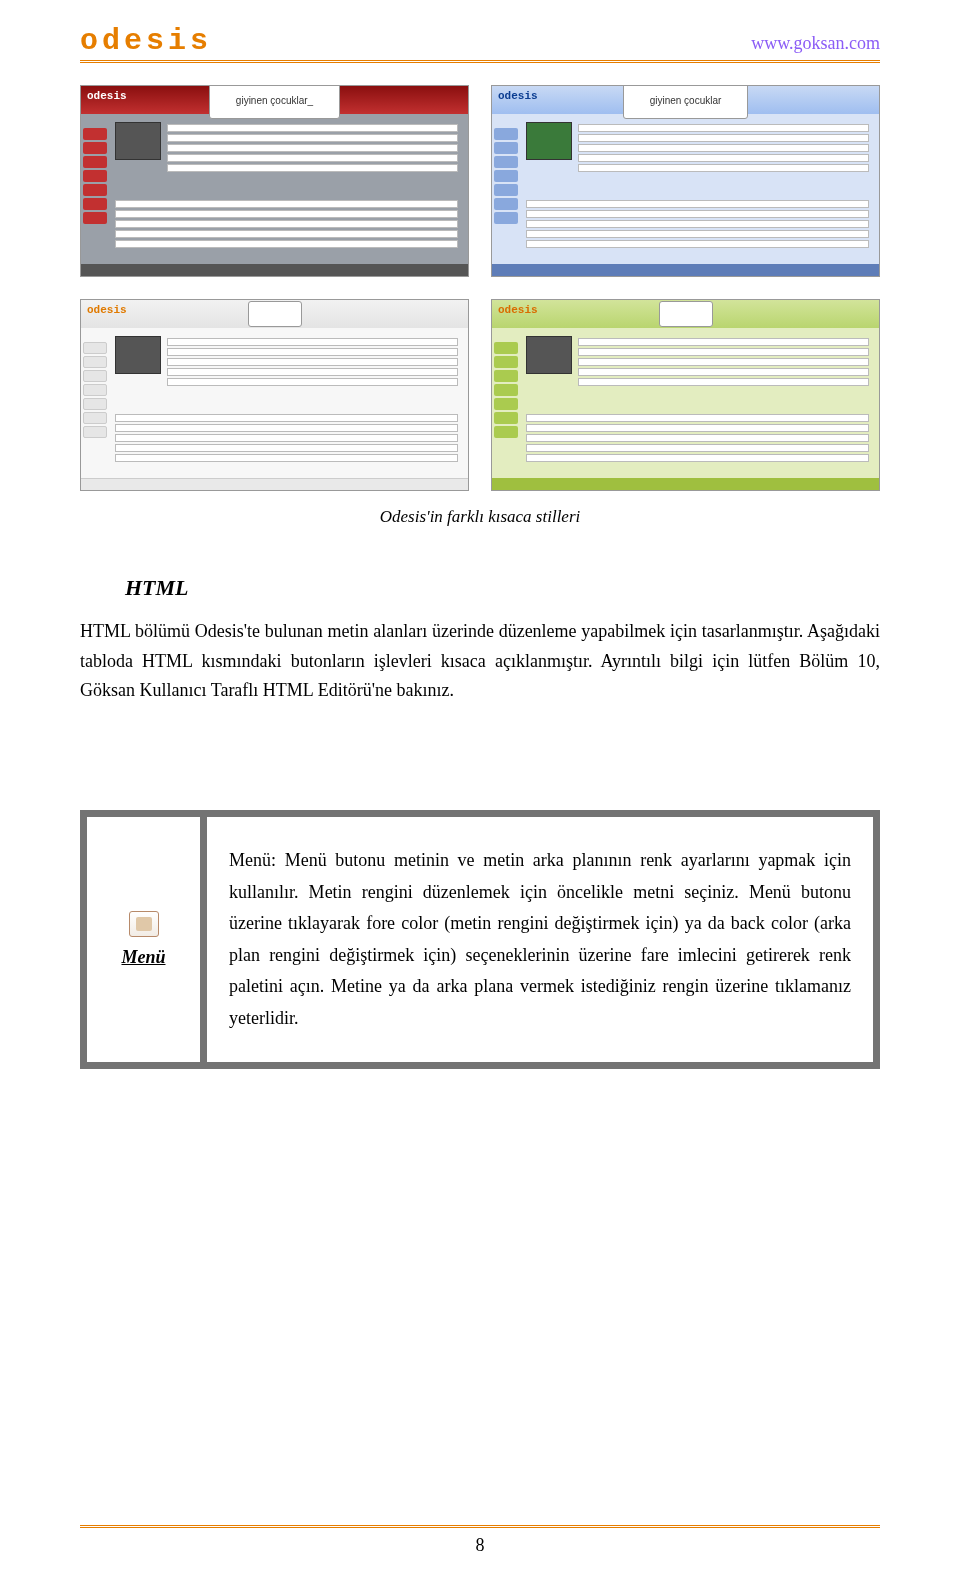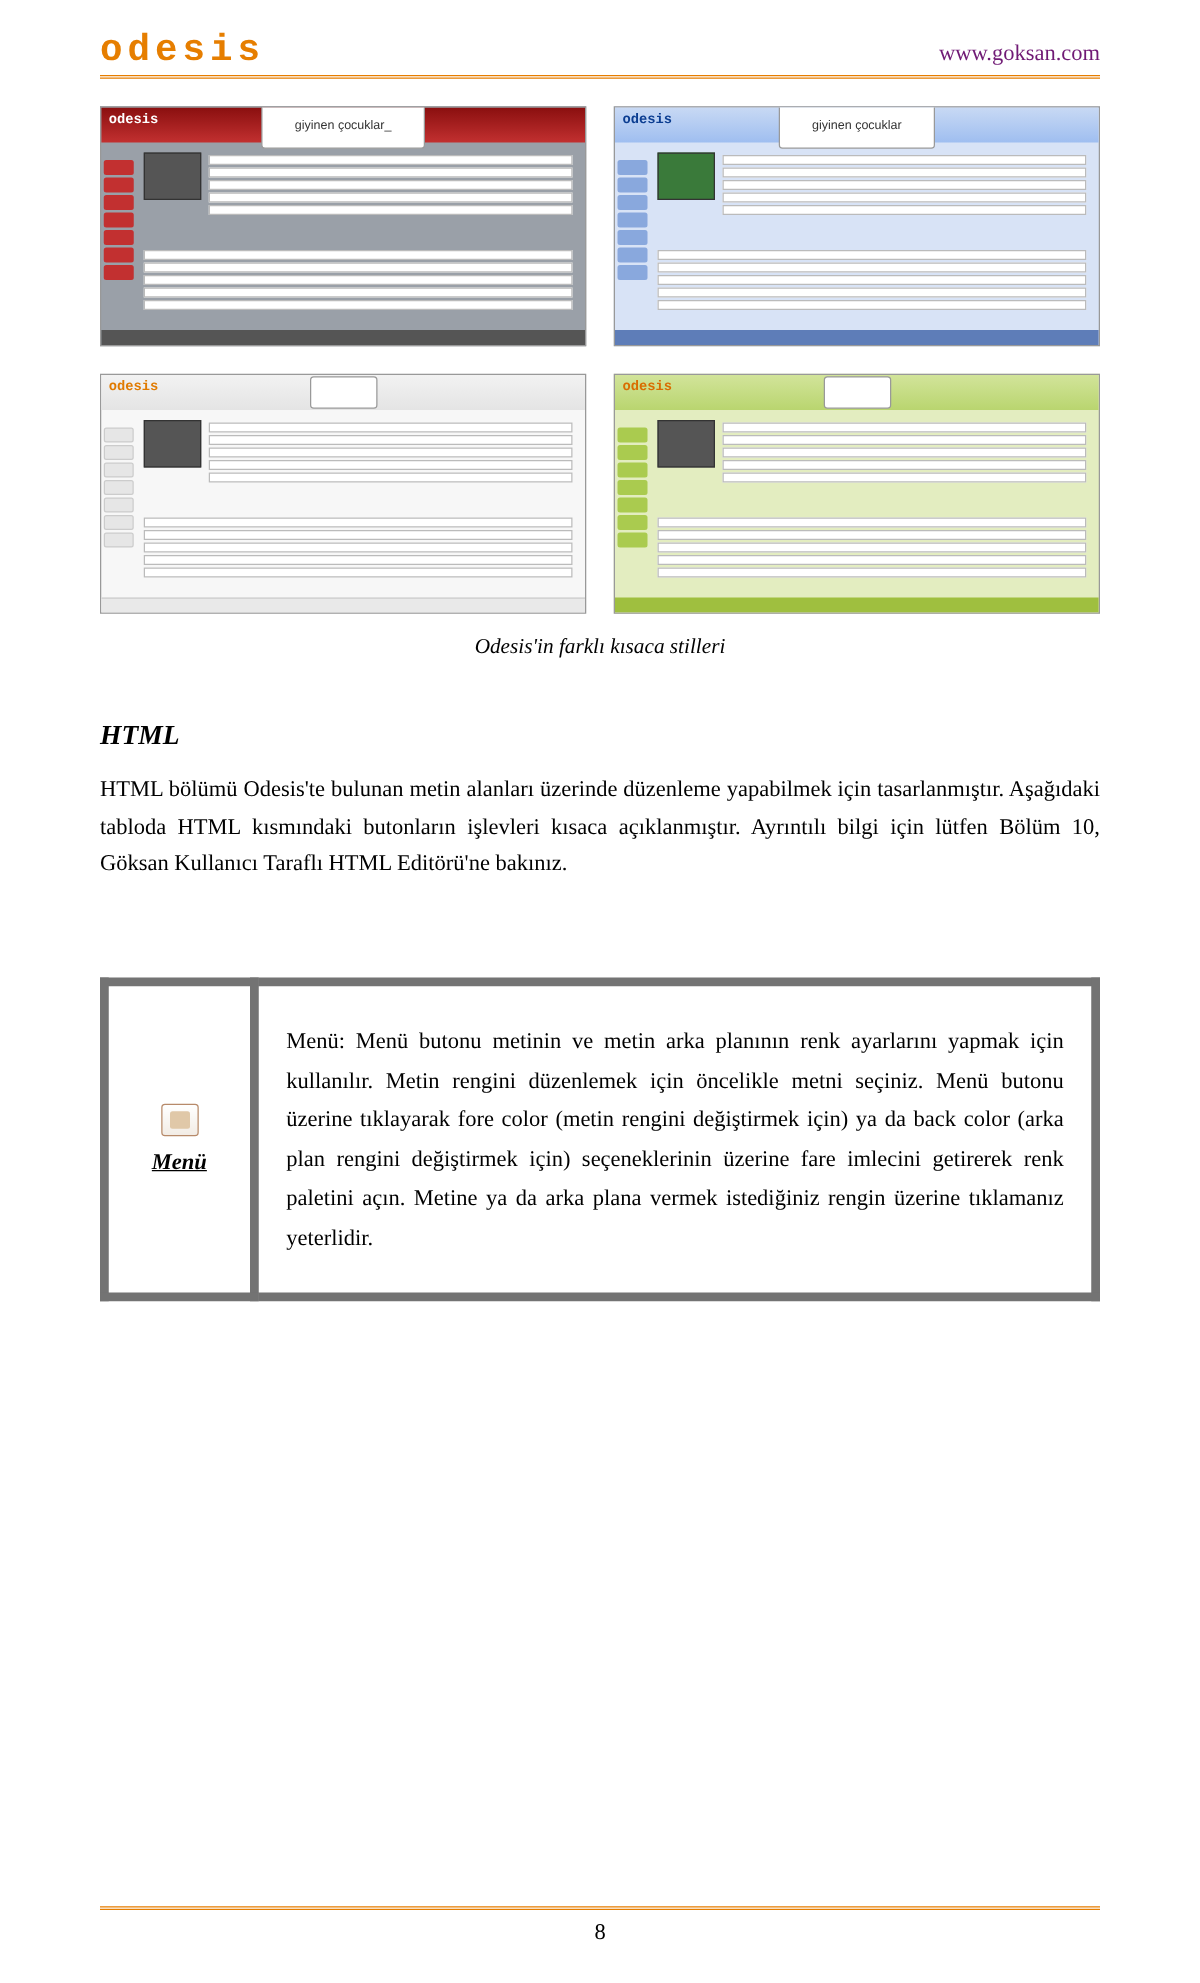--- a/index.html
+++ b/index.html
@@ -25,21 +25,21 @@
   .header-left {
     font-family: "Courier New", monospace;
     font-size: 30px;
     letter-spacing: 4px;
     font-weight: bold;
     color: #e67e00;
   }
   .header-right {
     font-family: Garamond, Georgia, serif;
     font-size: 18px;
-    color: #701a75;
+    color: #8b5cf6;
   }
   .intro-para {
     font-size: 18px;
     line-height: 1.55;
     text-align: justify;
     margin-bottom: 28px;
   }
   .intro-bold { font-weight: bold; }
   .screenshots {
     display: grid;
@@ -153,26 +153,27 @@
     text-align: center;
     font-style: italic;
     font-size: 17px;
     margin: 10px 0 48px 0;
   }
   .section-title {
     font-weight: bold;
     font-style: italic;
     font-size: 22px;
     margin-bottom: 16px;
+    margin-left: 45px;
   }
   .html-para {
     font-size: 18px;
     line-height: 1.65;
     text-align: justify;
-    margin-bottom: 76px;
+    margin-bottom: 104px;
   }
   .info-table {
     width: 100%;
     border-collapse: collapse;
   }
   .info-table td {
     border: 7px solid #737373;
     padding: 28px 22px;
     vertical-align: middle;
   }

